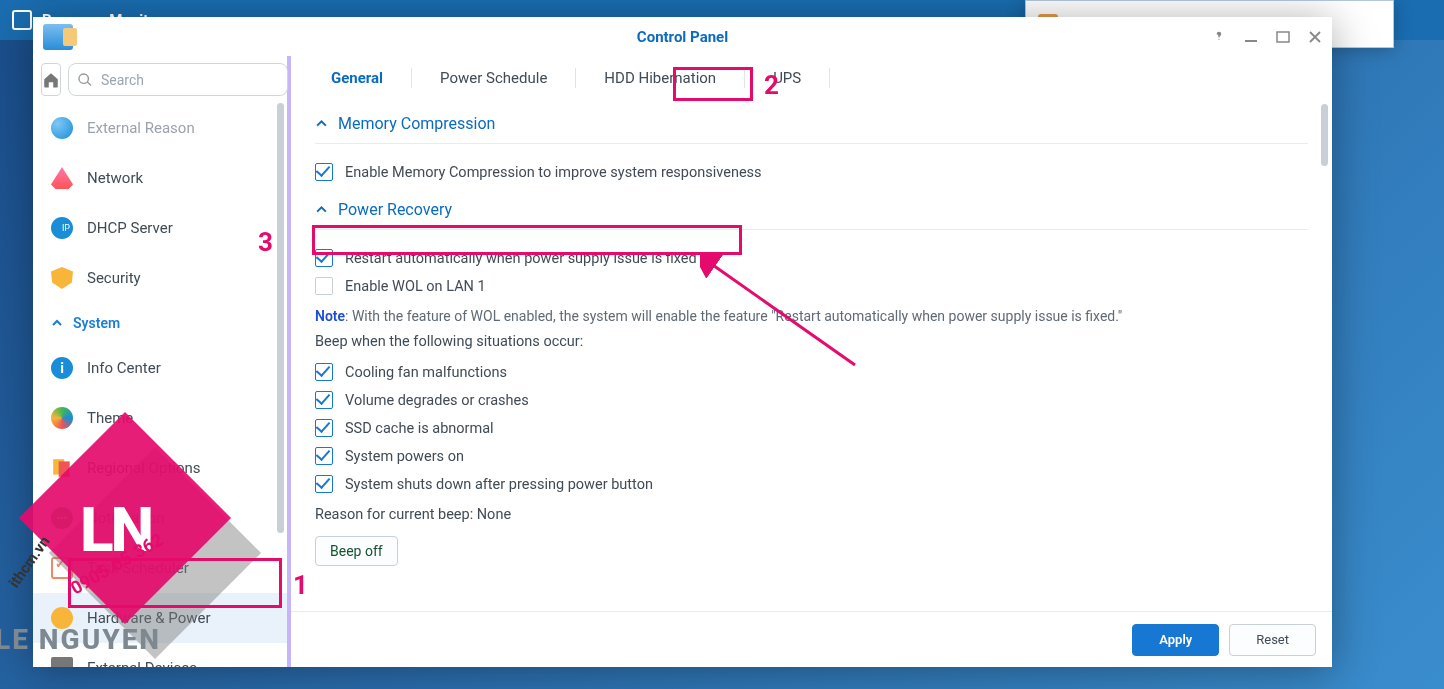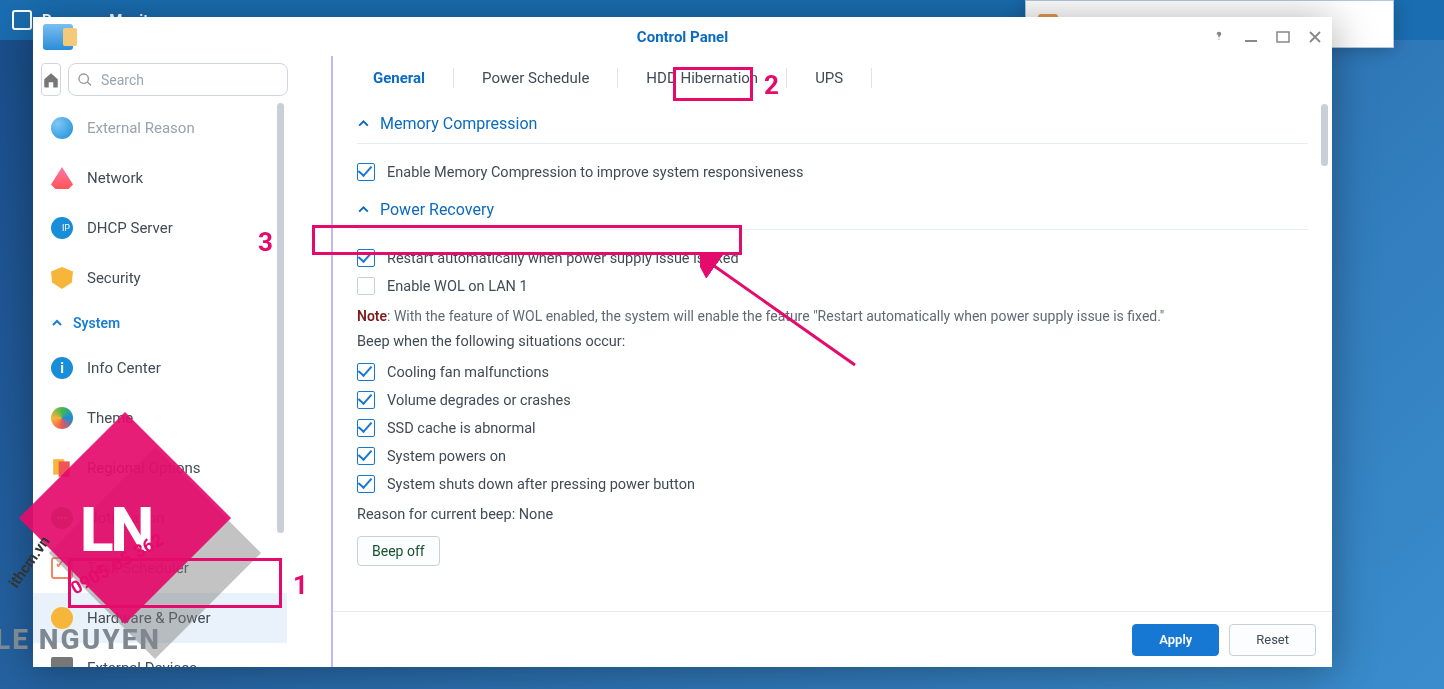--- a/index.html
+++ b/index.html
@@ -50,36 +50,36 @@
   
   .wm{position:absolute;left:-20px;top:438px;width:280px;height:230px;z-index:5;pointer-events:none;}
   .wm .diamond{position:absolute;left:70px;top:5px;width:150px;height:150px;background:#e50b6c;transform:rotate(45deg);opacity:.92;}
   .wm .diamond.shadow{background:#7a7a7a;left:100px;top:40px;opacity:.45;}
   .wm .ln{position:absolute;left:100px;top:55px;font-size:62px;font-weight:800;color:#fff;letter-spacing:-3px;}
   .wm .ln-text{position:absolute;left:15px;top:185px;font-size:28px;font-weight:800;color:#7d8891;letter-spacing:2px;}
   .wm .curve{position:absolute;left:85px;top:115px;font-size:18px;color:#e50b6c;font-weight:bold;transform:rotate(-30deg);}
   .wm .it{position:absolute;left:20px;top:115px;font-size:15px;color:#333;font-weight:bold;transform:rotate(-55deg);}
 
   
-  .main{flex:1;display:flex;flex-direction:column;border-left:2px solid #c4b5fd;margin-left:44px;}
+  .main{flex:1;display:flex;flex-direction:column;border-left:4px solid #c4b5fd;}
   .tabs{display:flex;align-items:center;height:44px;padding:0 18px;gap:6px;}
   .tab{padding:8px 22px;font-size:15px;color:#414b55;cursor:pointer;border-radius:3px 3px 0 0;}
   .tab.active{color:#0b6bbf;font-weight:bold;}
   .tab-sep{width:1px;height:20px;background:#dde4ea;}
   .content{flex:1;overflow:auto;padding:0 24px 18px;position:relative;}
   .scroll-thumb{position:absolute;right:4px;top:4px;width:7px;height:62px;background:#c8cfd6;border-radius:4px;}
 
   .sec-head{display:flex;align-items:center;gap:10px;color:#0b6bbf;font-size:16px;padding:14px 0 10px;border-bottom:1px solid #e6ecf2;margin-bottom:14px;}
   .sec-head svg{width:13px;height:13px;}
   .row{display:flex;align-items:center;gap:12px;padding:5px 0;font-size:14.5px;color:#414b55;}
   .chk{width:18px;height:18px;border:1.6px solid #1678d3;border-radius:2px;flex-shrink:0;position:relative;cursor:pointer;}
   .chk.checked::after{content:"";position:absolute;left:3px;top:-1px;width:6px;height:11px;border:solid #1678d3;border-width:0 2.5px 2.5px 0;transform:rotate(42deg);}
   .chk.empty{border-color:#c7d0d8;}
   .note{font-size:14px;color:#606a74;padding:8px 0 4px;}
-  .note b{color:#7f1d1d;font-weight:600;}
+  .note b{color:#1d4ed8;font-weight:600;}
   .btn-sm{display:inline-flex;align-items:center;height:30px;padding:0 14px;border:1px solid #c7d0d8;background:#fcfdfe;border-radius:4px;font-size:14px;color:#14532d;cursor:pointer;margin-top:8px;}
 
   .footer{height:56px;border-top:1px solid #e6ecf2;display:flex;align-items:center;justify-content:flex-end;padding:0 16px;gap:10px;}
   .btn{height:32px;padding:0 26px;border-radius:4px;font-size:13px;cursor:pointer;display:inline-flex;align-items:center;}
   .btn-pri{background:#1678d3;color:#fff;border:1px solid #1678d3;font-weight:600;}
   .btn-sec{background:#fcfdfe;color:#414b55;border:1px solid #c7d0d8;}
 
   
   .ic-globe{width:22px;height:22px;border-radius:50%;background:radial-gradient(circle at 30% 30%,#7ec8f5,#1a8dd8);}
   .ic-net{width:20px;height:18px;background:linear-gradient(#f7a,#f55);clip-path:polygon(50% 0,100% 80%,80% 100%,20% 100%,0 80%);}

